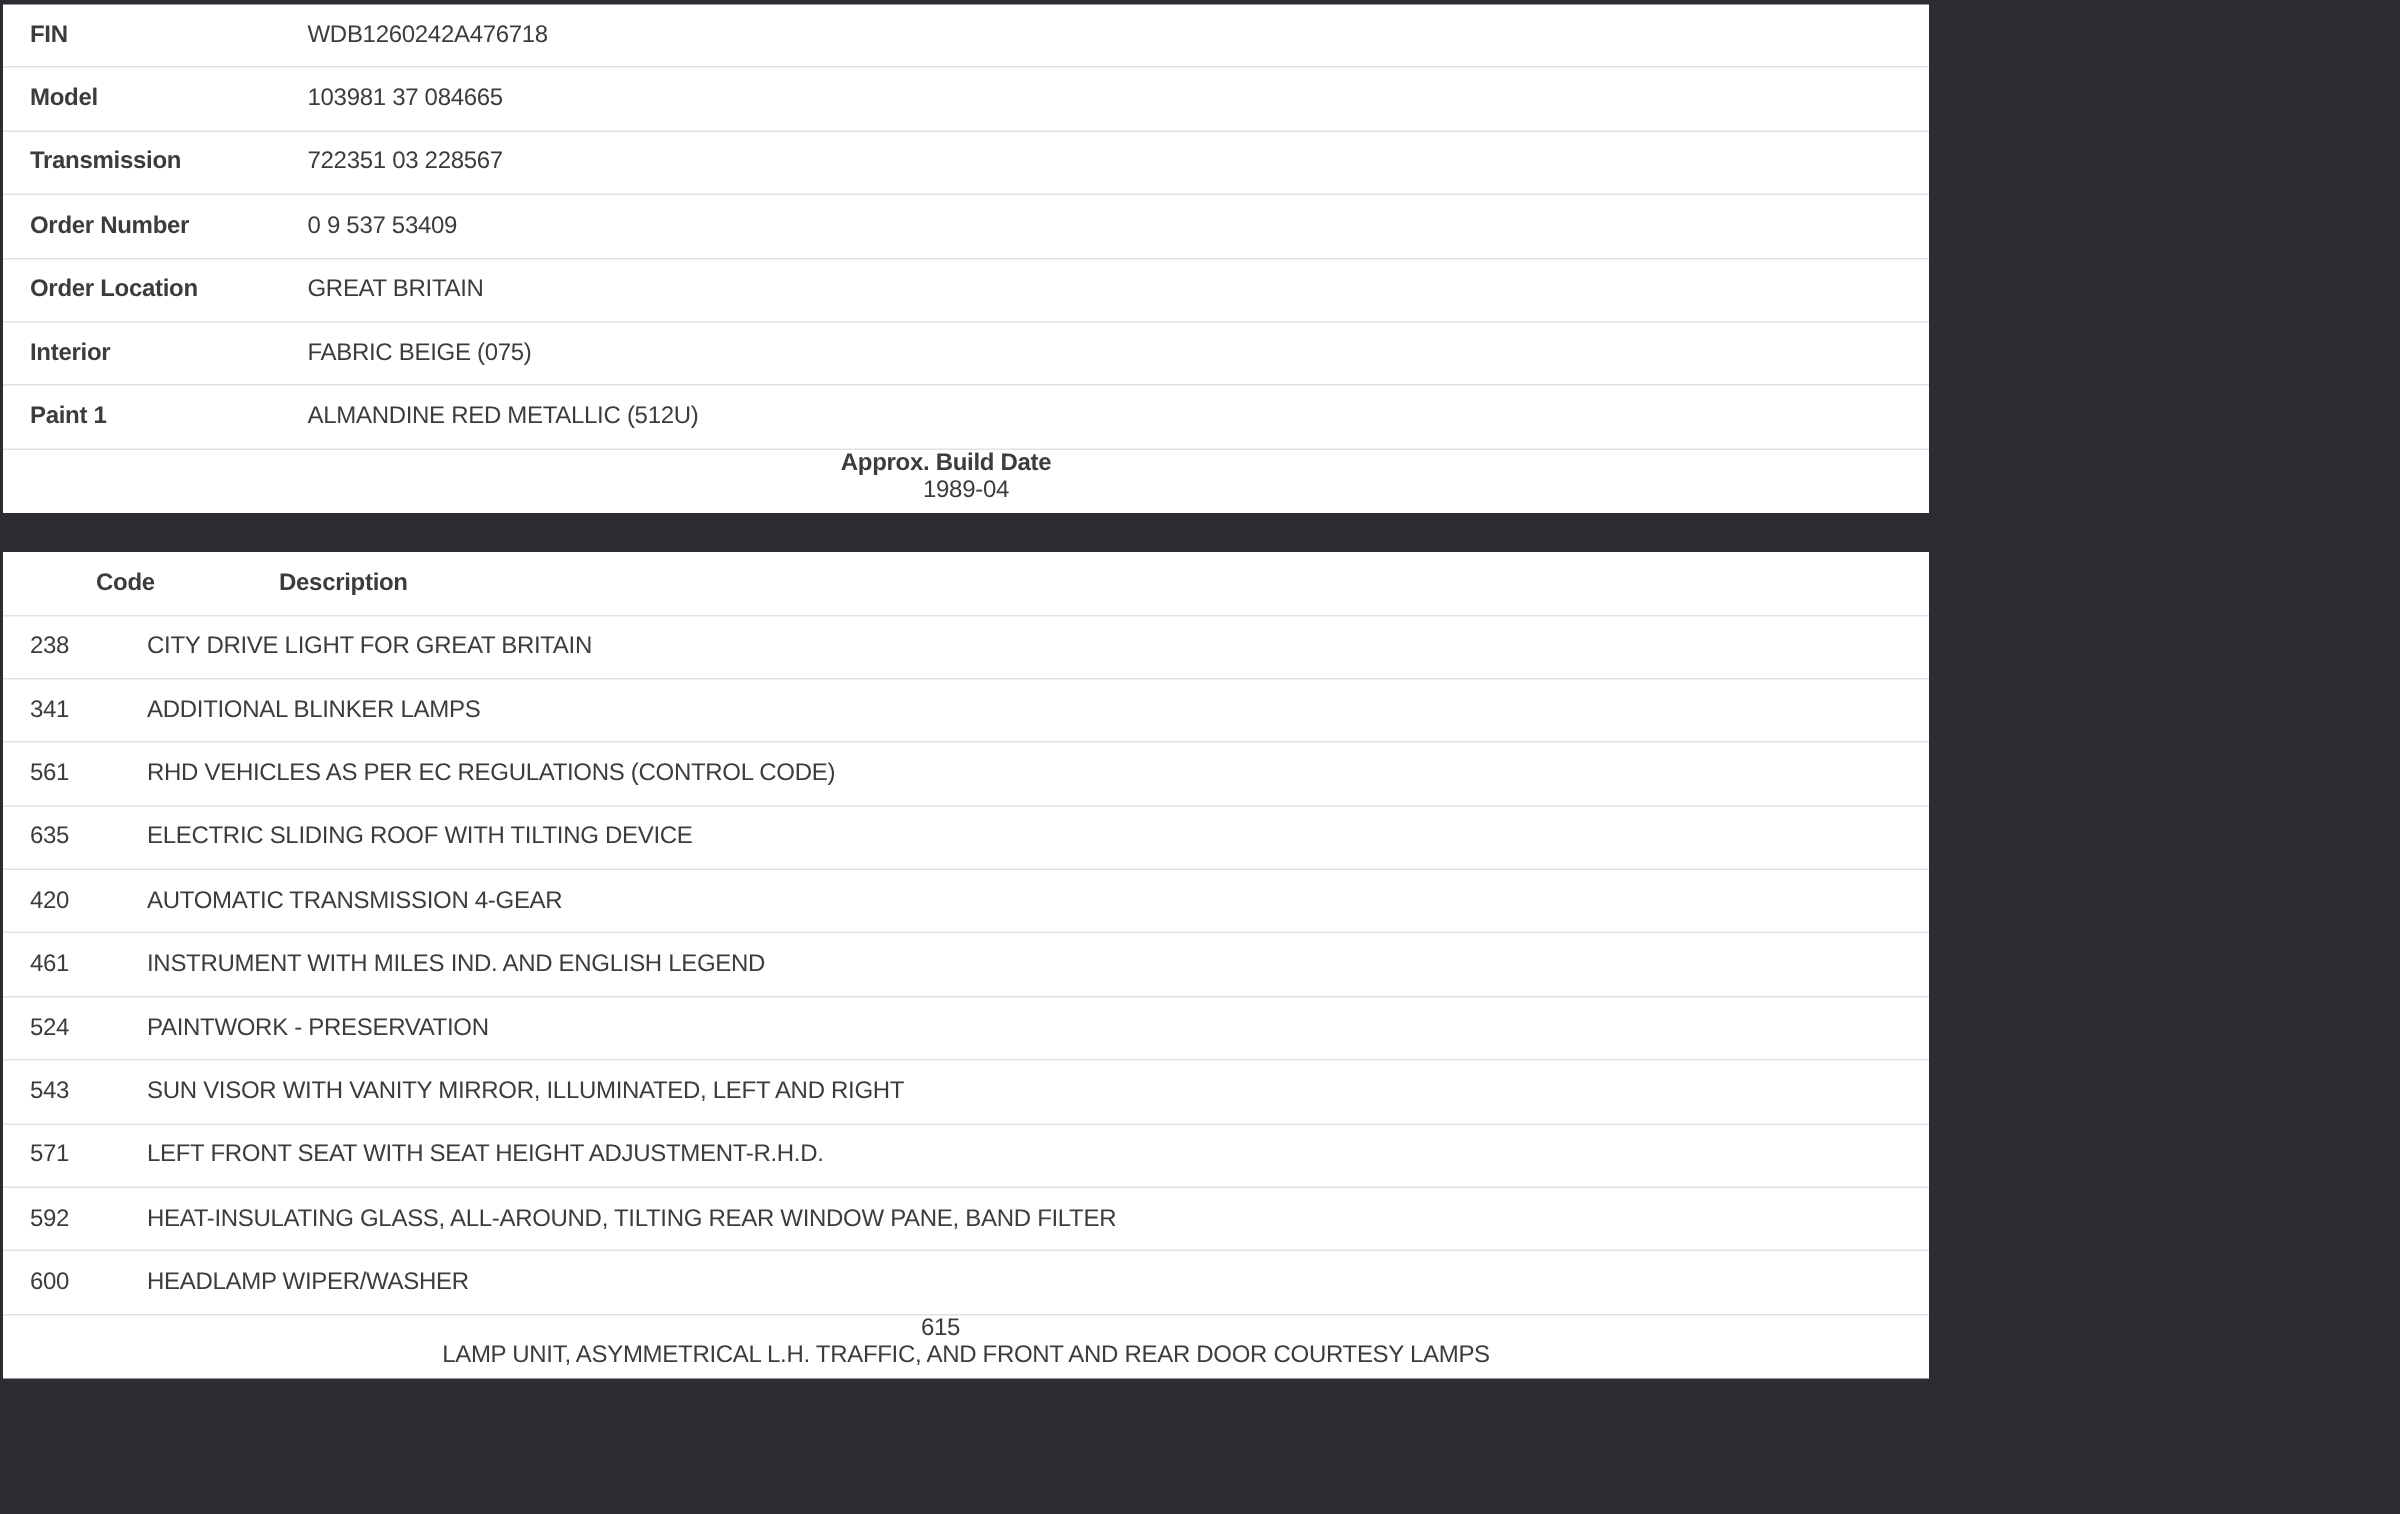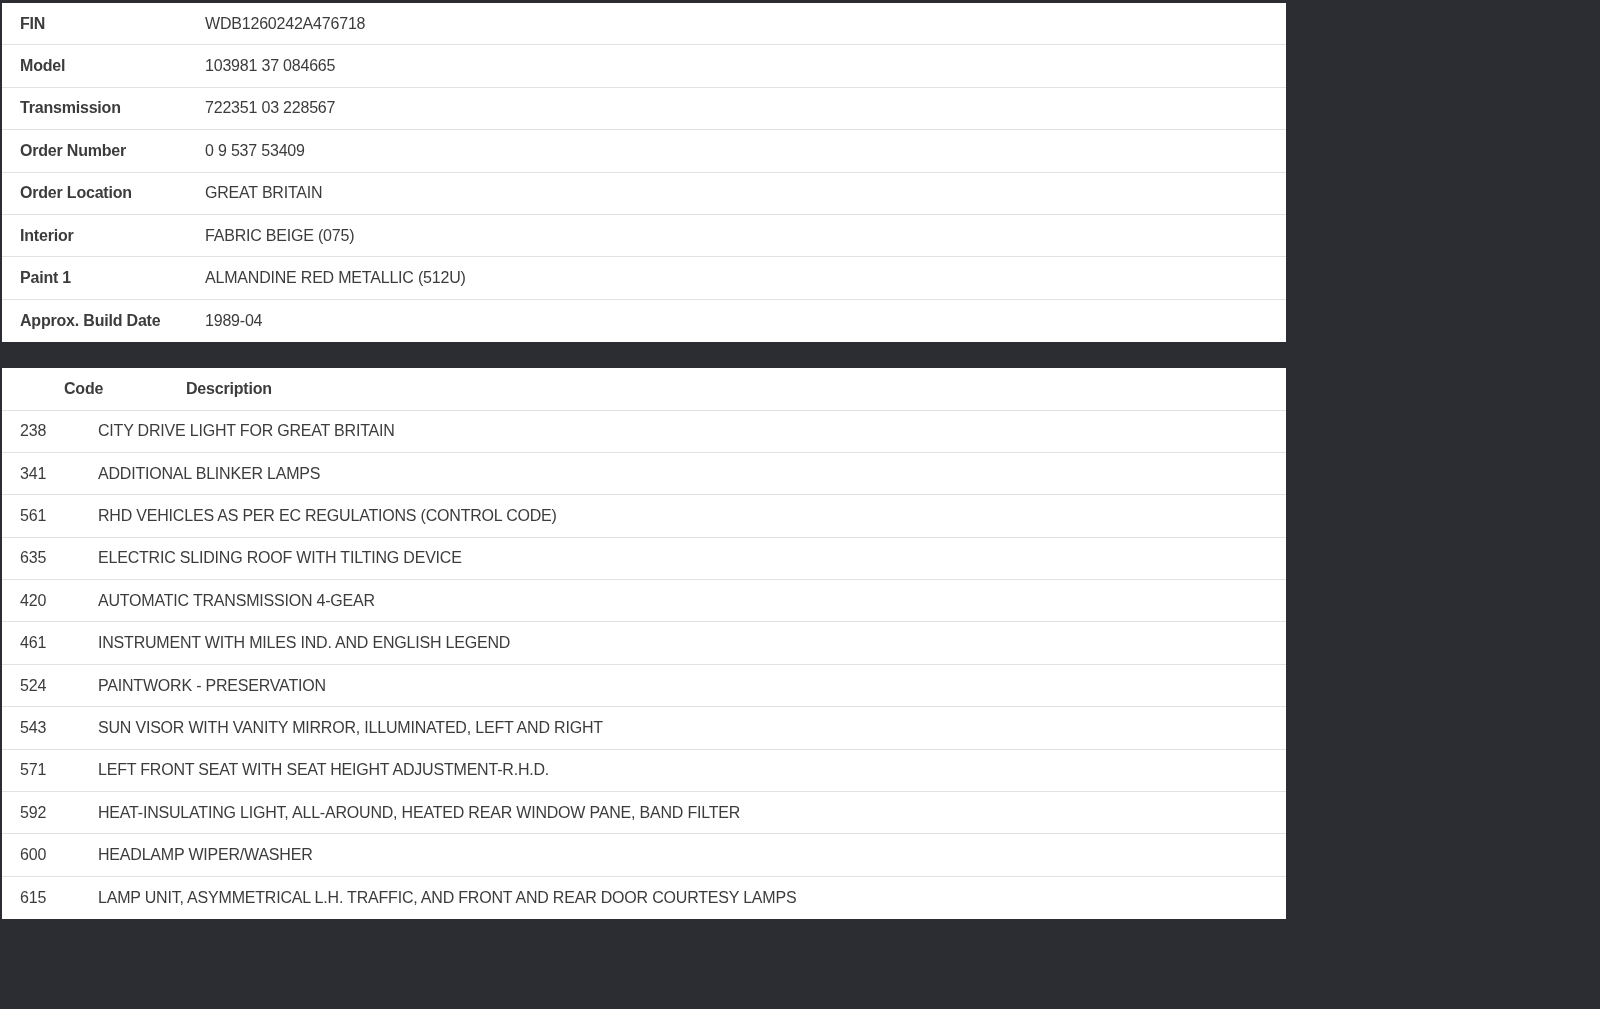--- a/index.html
+++ b/index.html
@@ -31,20 +31,21 @@
     align-items: center;
     height: 42.4px;
     box-sizing: border-box;
     border-bottom: 1px solid #e2e2e2;
     font-size: 16px;
     letter-spacing: -0.2px;
     white-space: nowrap;
   }
   .card .row:last-child {
     border-bottom: none;
+    flex-direction: column;
   }
   .spec-label {
     width: 185px;
     padding-left: 18px;
     flex-shrink: 0;
     font-weight: 700;
   }
   .spec-value {
     flex: 1;
     font-weight: 400;
@@ -139,21 +140,21 @@
     <div class="row">
       <div class="opt-code">543</div>
       <div class="opt-desc">SUN VISOR WITH VANITY MIRROR, ILLUMINATED, LEFT AND RIGHT</div>
     </div>
     <div class="row">
       <div class="opt-code">571</div>
       <div class="opt-desc">LEFT FRONT SEAT WITH SEAT HEIGHT ADJUSTMENT-R.H.D.</div>
     </div>
     <div class="row">
       <div class="opt-code">592</div>
-      <div class="opt-desc">HEAT-INSULATING LIGHT, ALL-AROUND, HEATED REAR WINDOW PANE, BAND FILTER</div>
+      <div class="opt-desc">HEAT-INSULATING GLASS, ALL-AROUND, TILTING REAR WINDOW PANE, BAND FILTER</div>
     </div>
     <div class="row">
       <div class="opt-code">600</div>
       <div class="opt-desc">HEADLAMP WIPER/WASHER</div>
     </div>
     <div class="row">
       <div class="opt-code">615</div>
       <div class="opt-desc">LAMP UNIT, ASYMMETRICAL L.H. TRAFFIC, AND FRONT AND REAR DOOR COURTESY LAMPS</div>
     </div>
   </section>

